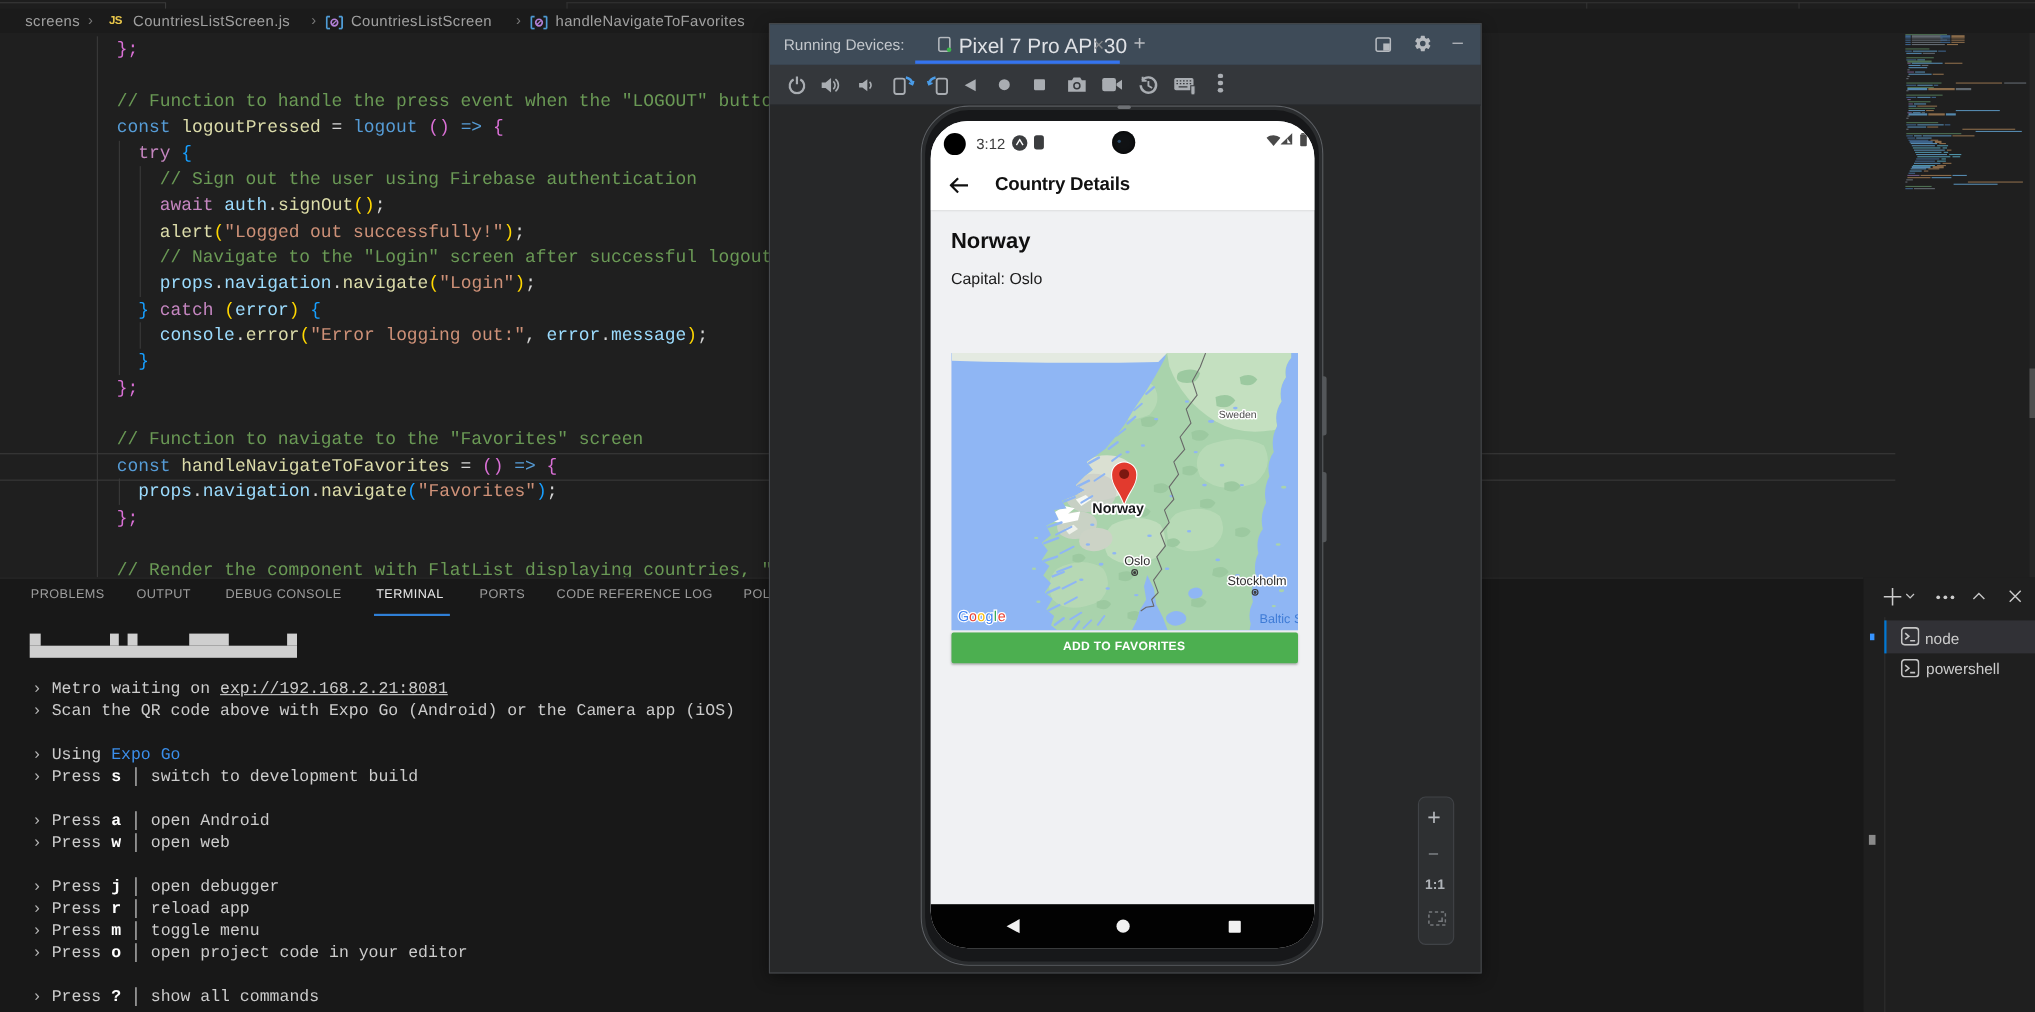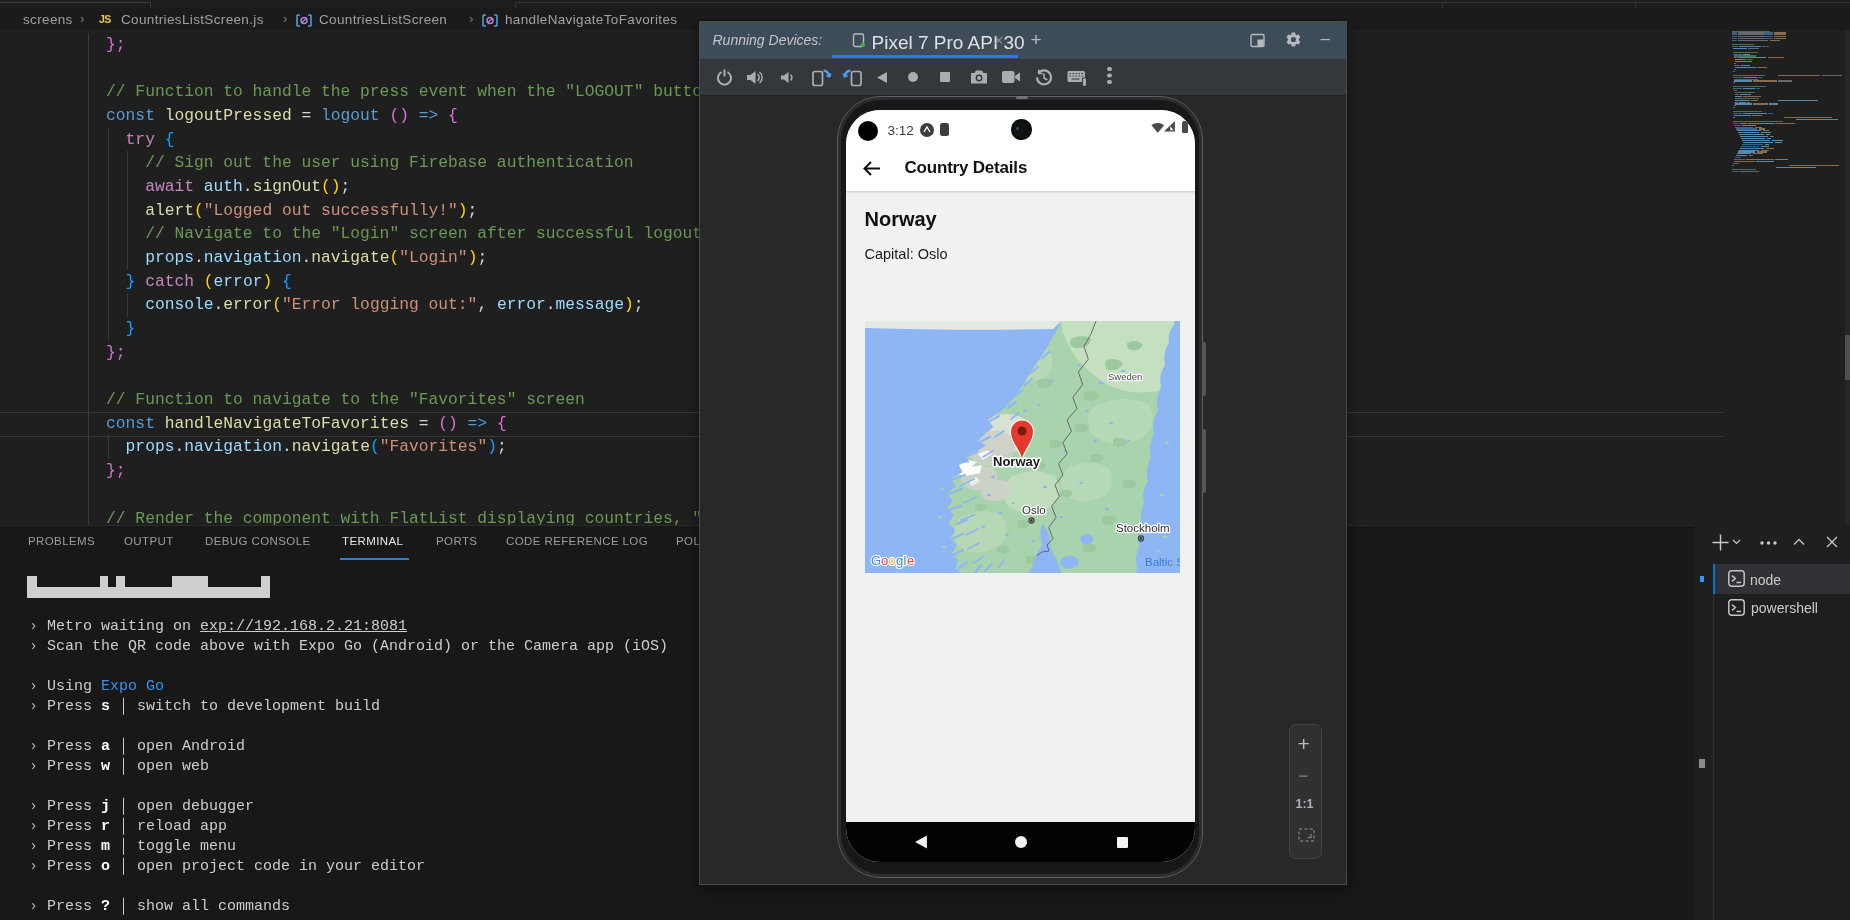--- a/index.html
+++ b/index.html
@@ -296,21 +296,21 @@
         <rect x="0.7" y="0.7" width="13.6" height="13.6" rx="2.5" fill="none" stroke="#c5c5c5" stroke-width="1.3"></rect>
         <path d="M3.5 5 L6.5 7.5 L3.5 10" fill="none" stroke="#c5c5c5" stroke-width="1.3"></path>
         <path d="M7.5 11 h4" stroke="#c5c5c5" stroke-width="1.3"></path>
       </svg>
     <span class="abs" style="left:1751px;top:73.5px;color:#cccccc;font-size:14px;">powershell</span>
   </div>
 
   <div id="emu" class="abs" style="left:698.5px;top:20.5px;width:648.5px;height:864px;background:#272829;border:1px solid #46494d;box-shadow:0 4px 14px rgba(0,0,0,0.45);">
 
     <div class="abs" style="left:0;top:0;width:100%;height:37px;background:#3e4b58;">
-      <span class="abs" style="left:13px;top:10.5px;color:#c3c7cc;font-size:14px;font-style:italic;">Running Devices:</span>
+      <span class="abs" style="left:13px;top:10.5px;color:#c3c7cc;font-size:14px;">Running Devices:</span>
 
       <svg class="abs" style="left:152px;top:11px;" width="14" height="15" viewBox="0 0 14 15">
           <rect x="1.5" y="1" width="10" height="12.5" rx="1.5" fill="none" stroke="#b6babf" stroke-width="1.4"></rect>
           <circle cx="10.8" cy="12.2" r="2.1" fill="#3ab54a"></circle>
         </svg>
       <span class="abs" style="left:172px;top:10.5px;color:#dfe1e5;font-size:19px;text-align:center;">Pixel 7 Pro API 30</span>
       <span class="abs" style="left:294px;top:11px;color:#87898c;font-size:13px;">✕</span>
       <span class="abs" style="left:331px;top:7px;color:#b6babf;font-size:19px;font-weight:300;">+</span>
       <div class="abs" style="left:132.5px;top:33px;width:186px;height:3px;background:#3574f0;"></div>
 
@@ -581,20 +581,23 @@
 <g font-family="Liberation Sans, sans-serif" font-size="13" stroke="#ffffff" stroke-width="2.2" paint-order="stroke">
 <text x="6" y="243.5" fill="#4285f4">G</text>
 <text x="16" y="243.5" fill="#ea4335">o</text>
 <text x="23.5" y="243.5" fill="#fbbc05">o</text>
 <text x="31" y="243.5" fill="#4285f4">g</text>
 <text x="38.5" y="243.5" fill="#34a853">l</text>
 <text x="42" y="243.5" fill="#ea4335">e</text>
 </g>
 </svg></div>
 
+      <div class="abs" style="left:19px;top:465.5px;width:315px;height:28px;background:#4caf50;border-radius:2px;box-shadow:0 1px 2px rgba(0,0,0,0.25);">
+        <div style="width:100%;text-align:center;margin-top:7px;font-size:11px;font-weight:bold;color:#fff;letter-spacing:0.3px;">ADD TO FAVORITES</div>
+      </div>
 
       <div class="abs" style="left:0;top:712.8px;width:100%;height:41px;background:#020202;">
         <svg class="abs" style="left:68px;top:13px;" width="14" height="14" viewBox="0 0 13 13">
             <path d="M12 0.5 L12 12.5 L1 6.5 Z" fill="#f2f2f2"></path>
           </svg>
         <div class="abs" style="left:169px;top:14px;width:12px;height:12px;border-radius:50%;background:#f2f2f2;"></div>
         <div class="abs" style="left:271px;top:14.5px;width:11px;height:11px;background:#f2f2f2;border-radius:1px;"></div>
       </div>
     </div>
   </div>

